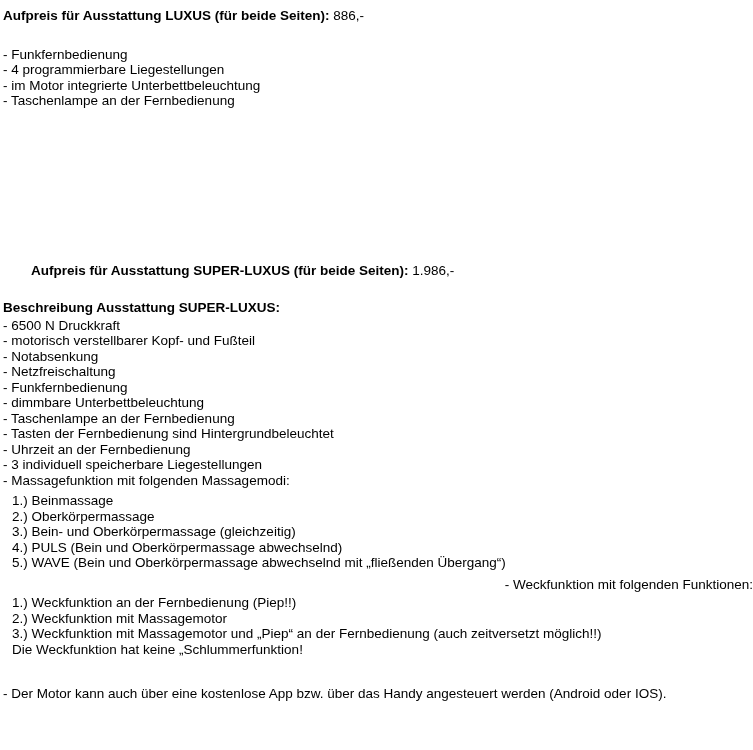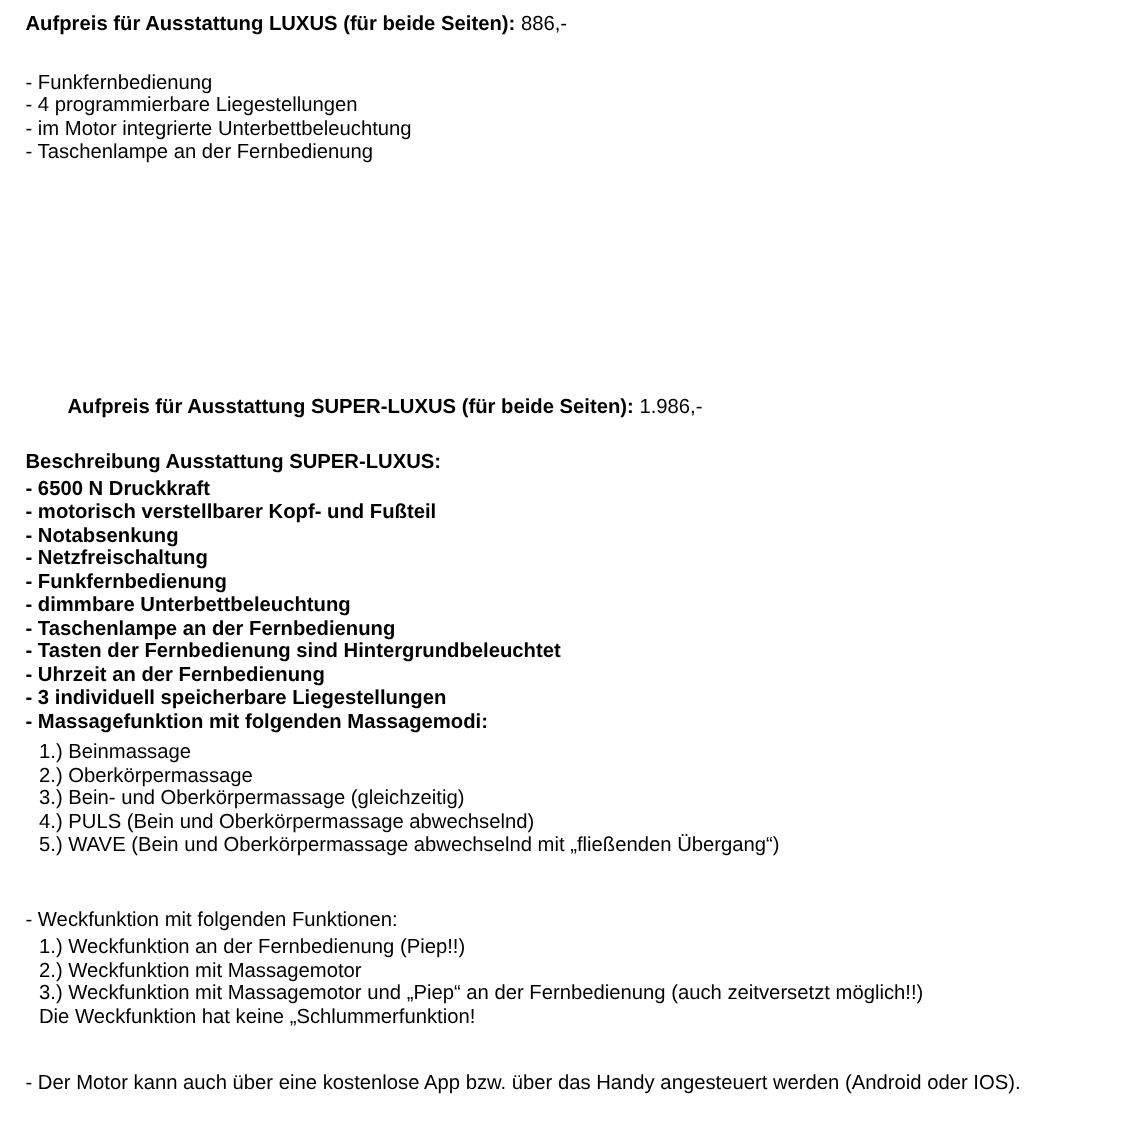--- a/index.html
+++ b/index.html
@@ -7,30 +7,30 @@
   body {
     width: 753px;
     height: 750px;
     overflow: hidden;
     background: #ffffff;
     color: #000000;
     font-family: "Liberation Sans", "DejaVu Sans", sans-serif;
     font-size: 13.5px;
     line-height: 15.5px;
   }
-  .page { padding: 8px 0 0 17px; width: 753px; }
+  .page { padding: 8px 0 0 3px; width: 753px; }
   .line { white-space: nowrap; }
   .bold { font-weight: bold; }
   .luxus-items { margin-top: 23px; }
   .sl-heading { margin-top: 154px; margin-left: 28px; }
   .besch-heading { margin-top: 22px; font-weight: bold; }
-  .features { margin-top: 2px; font-weight: bold; }
+  .features { margin-top: 2px; }
   .indented { padding-left: 9px; }
   .massage { margin-top: 5px; }
-  .wake-heading { margin-top: 34px; }
+  .wake-heading { margin-top: 6px; text-align: right; }
   .wake { margin-top: 3px; }
   .footer-line { margin-top: 29px; }
 </style>
 </head>
 <body>
 
 <div class="page">
 
   <div class="line"><span class="bold">Aufpreis für Ausstattung LUXUS (für beide Seiten):</span> <span>886,-</span></div>
 

